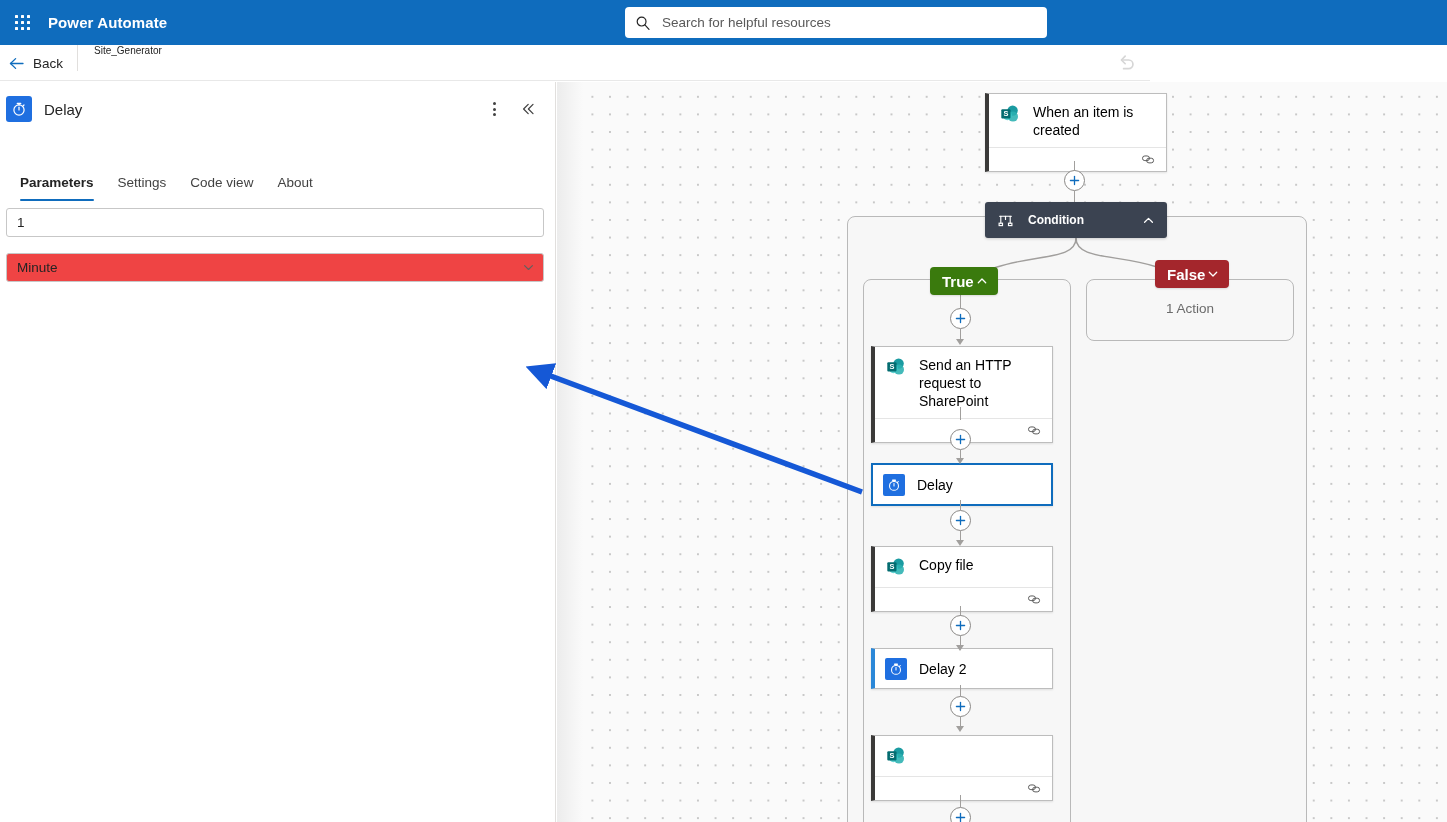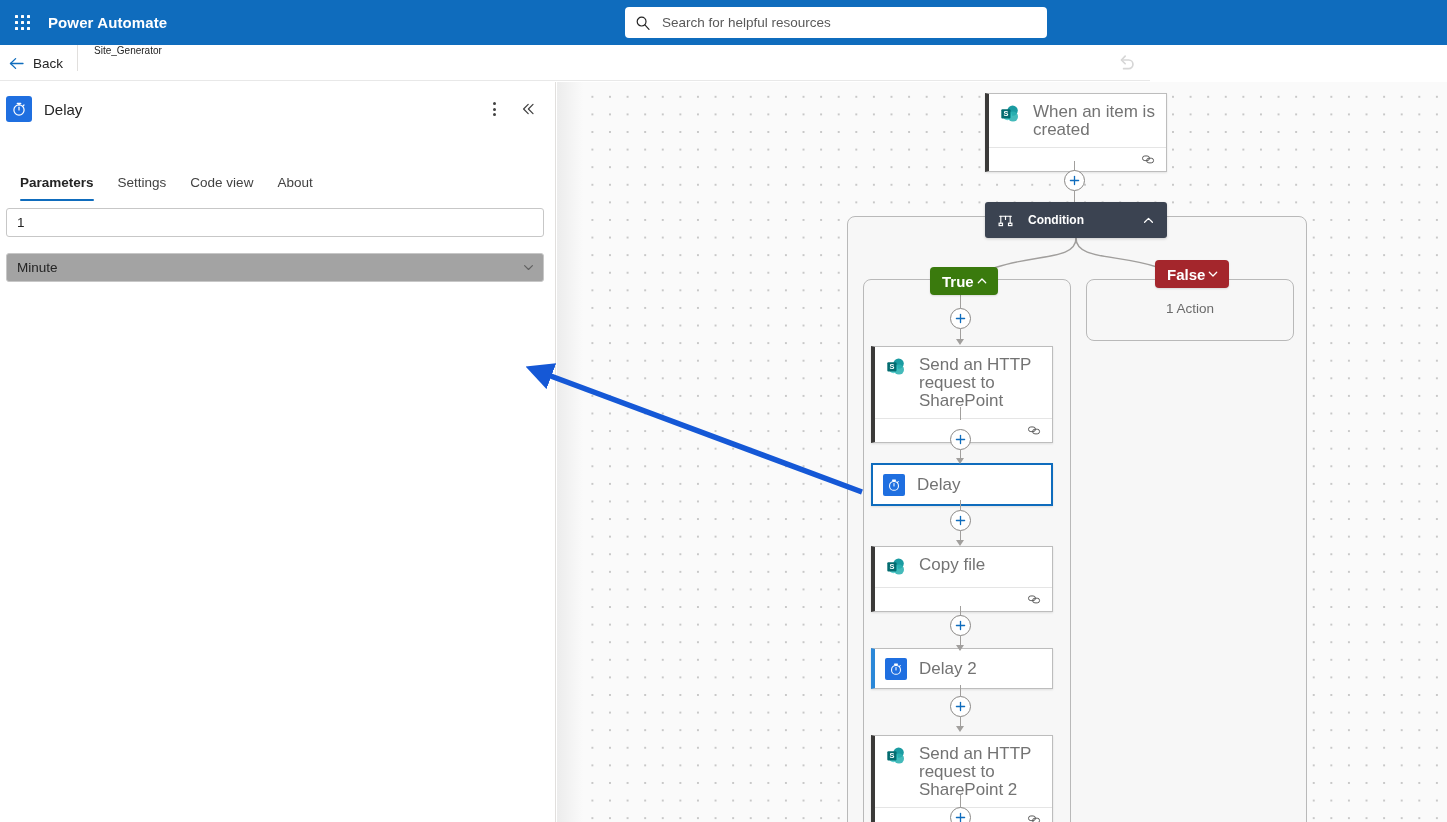--- a/index.html
+++ b/index.html
@@ -144,21 +144,21 @@
     width: 538px; height: 29px; border: 1px solid #c7c7c7;
     border-radius: 3px; padding: 0 10px;
     font-family: "Liberation Sans", sans-serif;
     font-size: 13.5px; color: #242424; outline: none; background: #fff;
   }
   .select-wrap { position: relative; width: 538px; }
   .select-input {
     width: 538px; height: 29px; border: 1px solid #c7c7c7;
     border-radius: 3px; padding: 0 28px 0 10px;
     display: flex; align-items: center;
-    font-size: 13.5px; color: #242424; background: #a3a3a3; cursor: pointer;
+    font-size: 13.5px; color: #242424; background: #ef4444; cursor: pointer;
   }
   .select-wrap .chev {
     position: absolute; right: 9px; top: 8px;
     width: 13px; height: 13px; color: #616161; pointer-events: none;
   }
 
   
   #canvas {
     position: absolute; left: 557px; top: 82px;
     width: 890px; height: 740px;
@@ -181,21 +181,21 @@
     border: 1px solid #bdbdbd; border-left: 4px solid #3b3a39;
     box-shadow: 0 1px 2px rgba(0,0,0,0.10);
     cursor: pointer;
   }
   .node .node-top {
     display: flex; align-items: flex-start; padding: 8px 10px 8px 10px;
     min-height: 40px;
   }
   .node .node-ico { flex: 0 0 22px; width: 22px; height: 22px; margin-right: 12px; margin-top: 1px; }
   .node .node-label {
-    font-size: 17px; line-height: 18px; color: #737373;
+    font-size: 14px; line-height: 18px; color: #000000;
     padding-top: 1px;
   }
   .node .node-foot {
     border-top: 1px solid #e5e5e5; height: 24px;
     display: flex; align-items: center; justify-content: flex-end;
     padding-right: 10px;
   }
   .node .node-foot svg { width: 15px; height: 15px; color: #5a5a5a; }
   .node.selected { border: 2px solid #0f6cbd; border-left: 2px solid #0f6cbd; }
   .node.bluebar { border-left: 4px solid #2b88d8; }
@@ -567,21 +567,20 @@
     <div class="node-top">
       <span class="node-ico tile-sp">
         <svg viewBox="0 0 22 22">
           <circle cx="13.6" cy="7.6" r="5.2" fill="#1a9ba1"></circle>
           <circle cx="14.0" cy="13.6" r="5.0" fill="#2ab0b0" opacity="0.88"></circle>
           <circle cx="8.4" cy="12.6" r="4.6" fill="#37c6c6" opacity="0.8"></circle>
           <rect x="2.3" y="6.3" width="9.2" height="9.2" rx="1" fill="#036c70"></rect>
           <text x="6.9" y="13.2" font-size="7.4" font-family="Liberation Sans, sans-serif" font-weight="bold" fill="#ffffff" text-anchor="middle">S</text>
         </svg>
       </span>
-      <span class="node-label">Send an HTTP request to SharePoint 2</span>
     </div>
     <div class="node-foot">
       <svg viewBox="0 0 16 16" fill="none" stroke="#5a5a5a" stroke-width="1.05">
         <rect x="1.6" y="4.2" width="7.4" height="5.0" rx="2.5"></rect>
         <rect x="6.0" y="6.6" width="7.4" height="5.0" rx="2.5"></rect>
       </svg>
     </div>
   </div>
 
   <div class="conn" style="left:403px; top:713px; height:12px;"></div>

